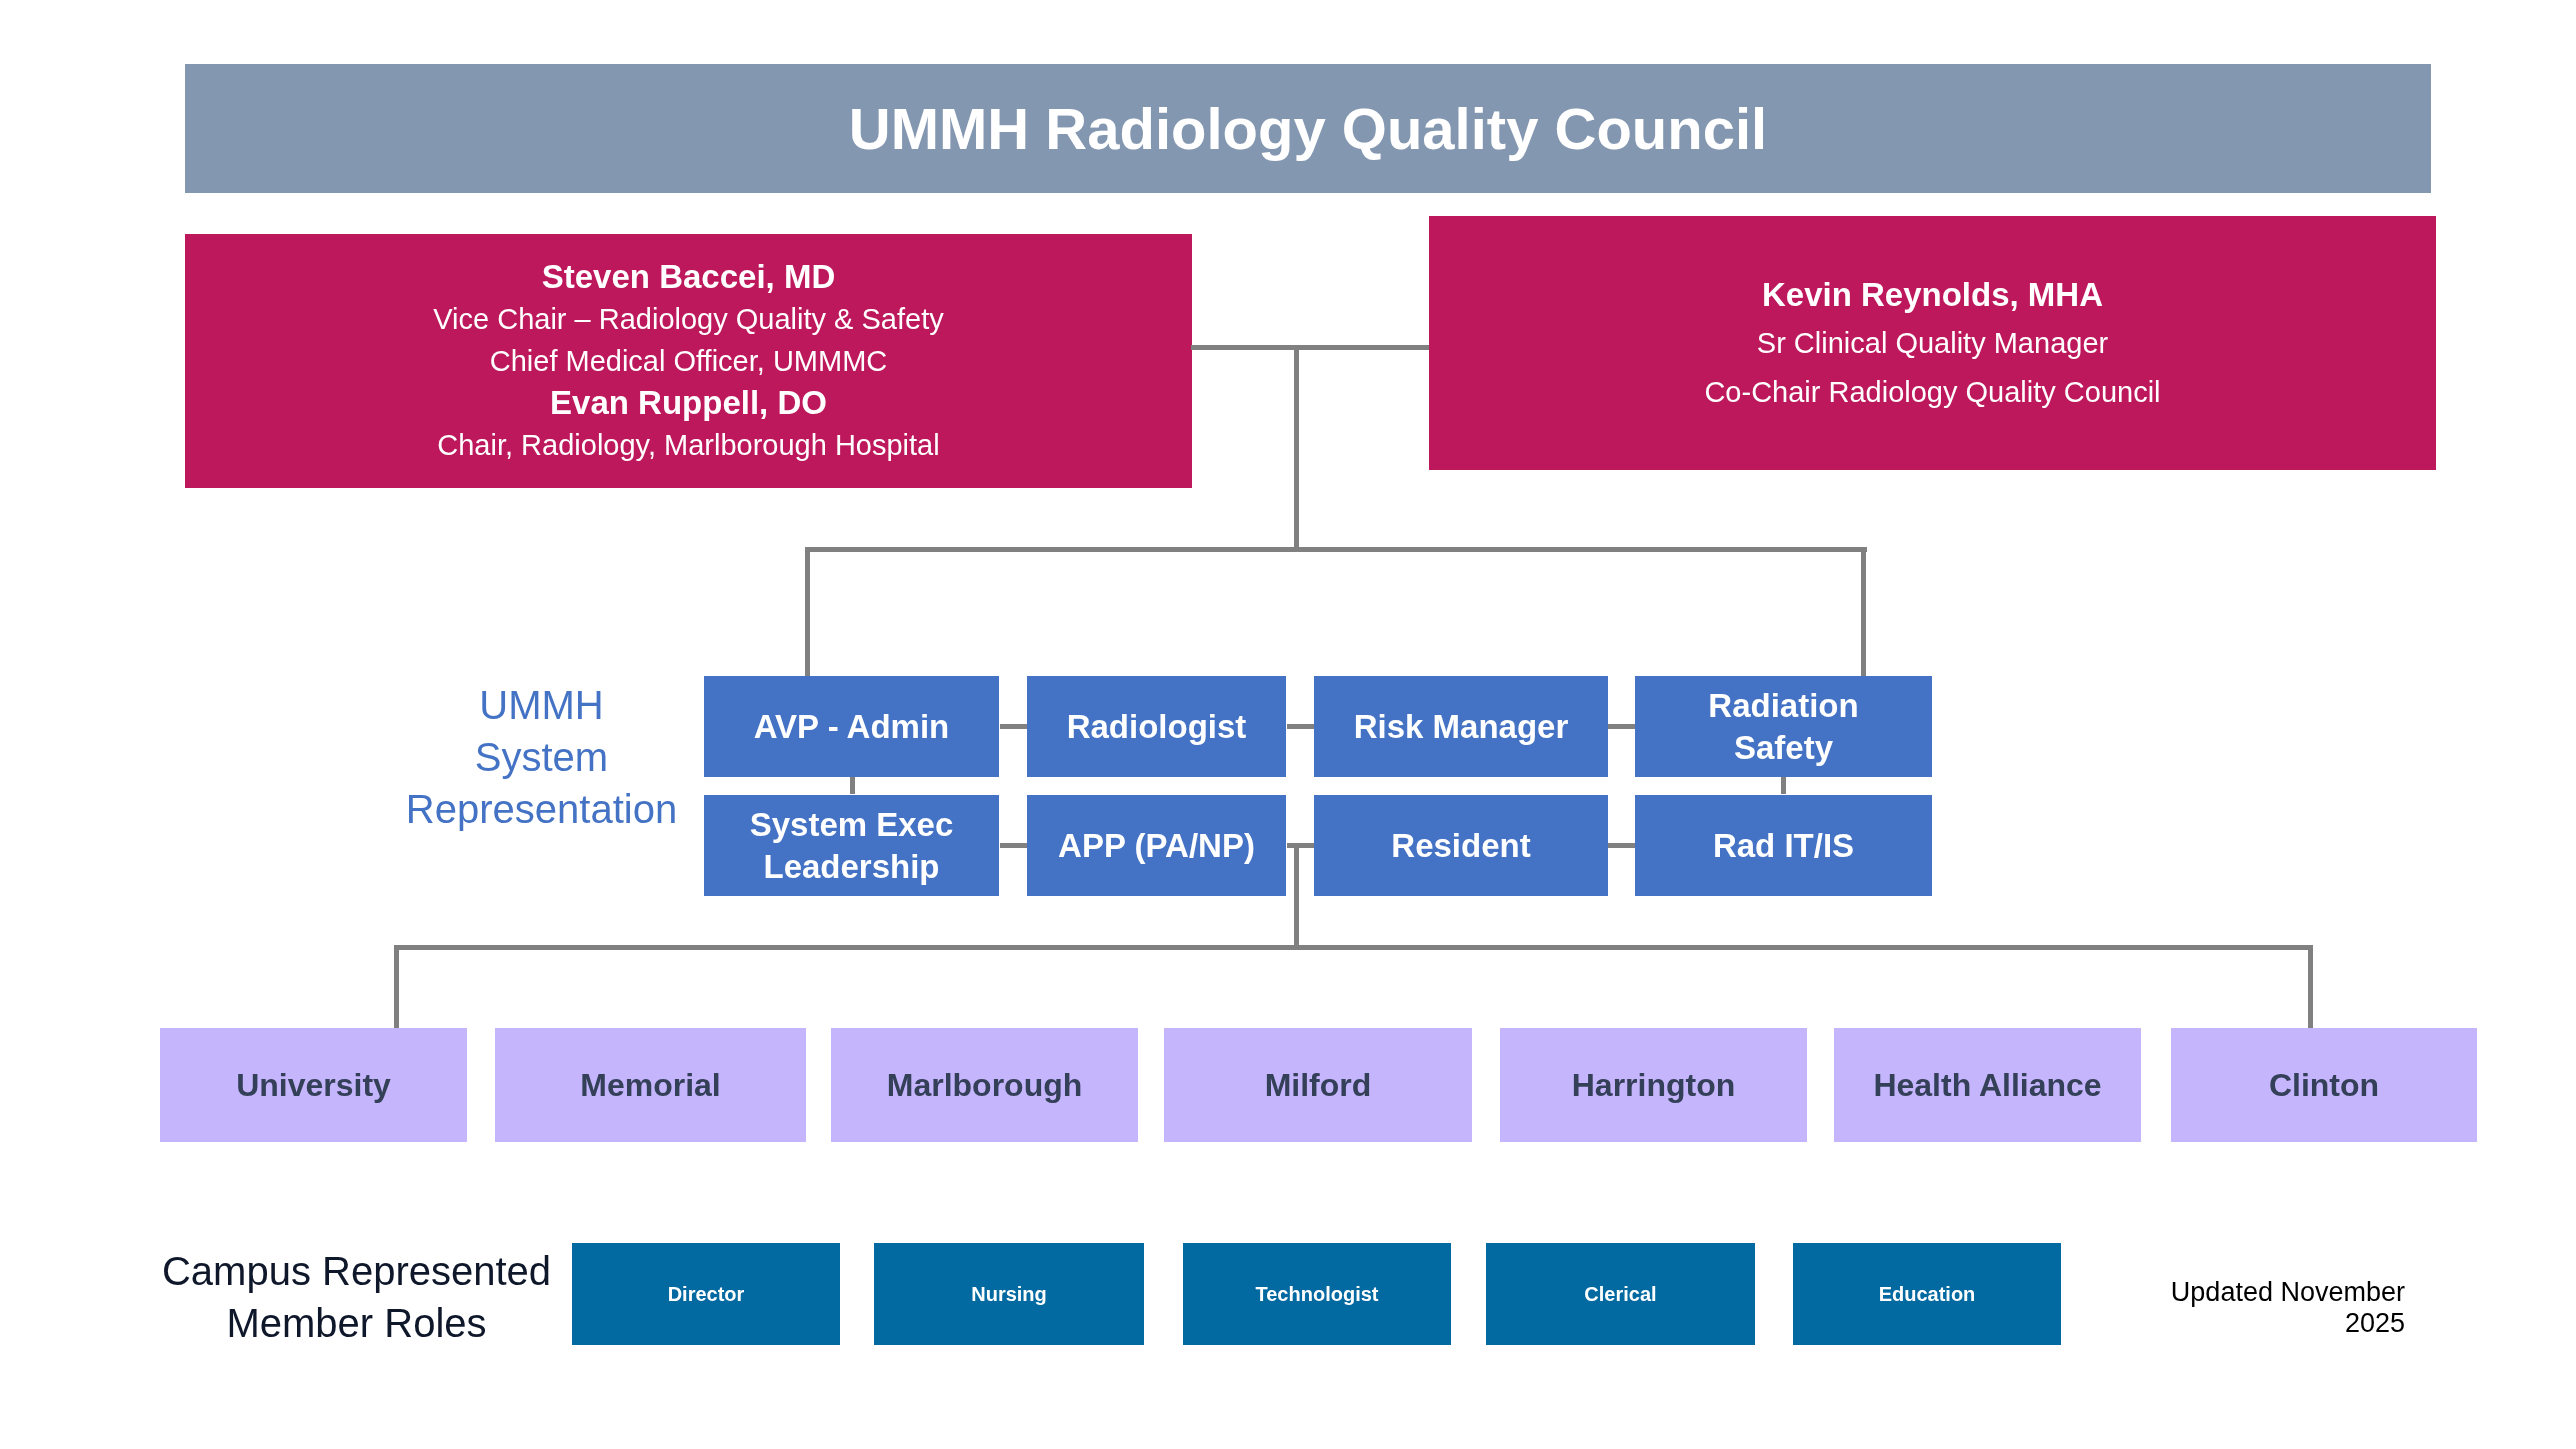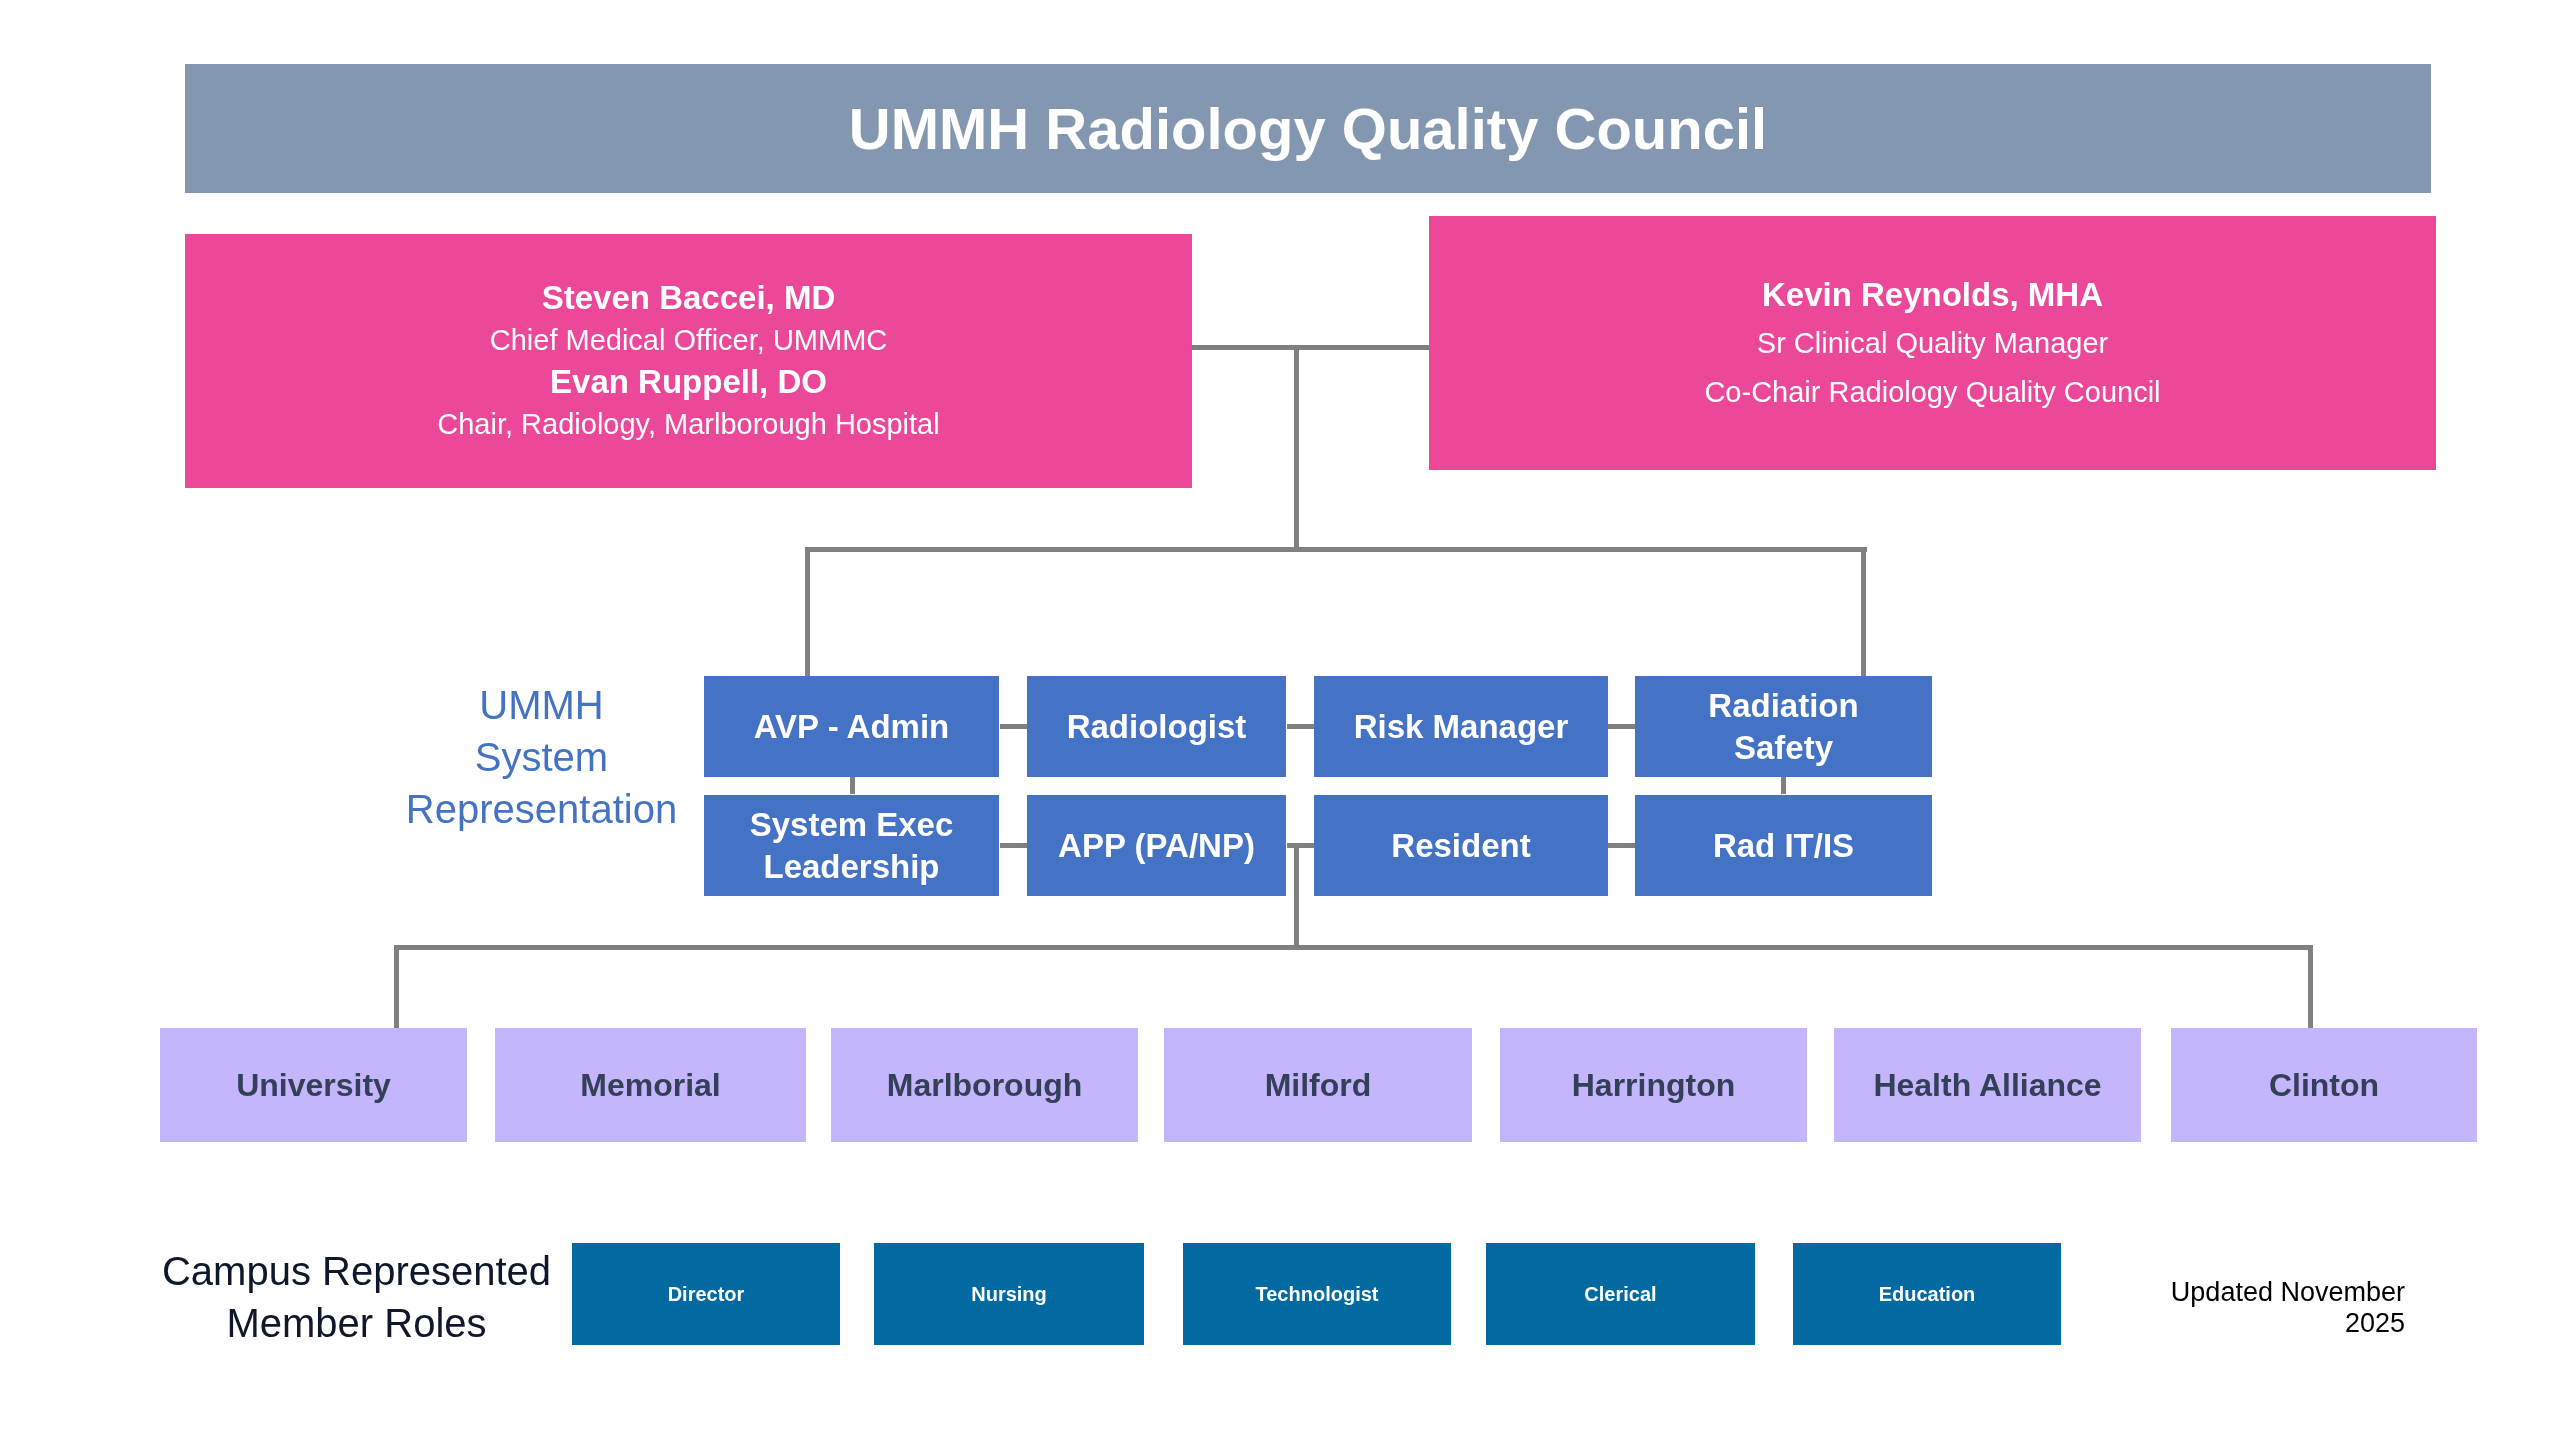--- a/index.html
+++ b/index.html
@@ -16,21 +16,21 @@
   
   .banner {
     background: #8497B1;
     color: #ffffff;
     display: flex; align-items: center; justify-content: center;
     font-size: 58px; font-weight: 700;
   }
 
   
   .leader-box {
-    background: #ec4899;
+    background: #be185d;
     color: #ffffff;
     display: flex; flex-direction: column;
     align-items: center; justify-content: center;
     text-align: center;
   }
   .leader-box .name { font-weight: 700; font-size: 33px; }
   .leader-box .role { font-weight: 400; font-size: 29px; }
   .lh-left  > div { line-height: 42px; }
   .lh-right > div { line-height: 49px; }
 
@@ -79,20 +79,21 @@
 <body>
 
 <div id="slide">
 
   <div class="abs banner" style="left:185px; top:64px; width:2246px; height:129px;">
     <span>UMMH Radiology Quality Council</span>
   </div>
 
   <div class="abs leader-box lh-left" style="left:185px; top:234px; width:1007px; height:254px;">
     <div class="name">Steven Baccei, MD</div>
+    <div class="role">Vice Chair – Radiology Quality &amp; Safety</div>
     <div class="role">Chief Medical Officer, UMMMC</div>
     <div class="name">Evan Ruppell, DO</div>
     <div class="role">Chair, Radiology, Marlborough Hospital</div>
   </div>
 
   <div class="abs leader-box lh-right" style="left:1429px; top:216px; width:1007px; height:254px;">
     <div class="name">Kevin Reynolds, MHA</div>
     <div class="role">Sr Clinical Quality Manager</div>
     <div class="role">Co-Chair Radiology Quality Council</div>
   </div>

